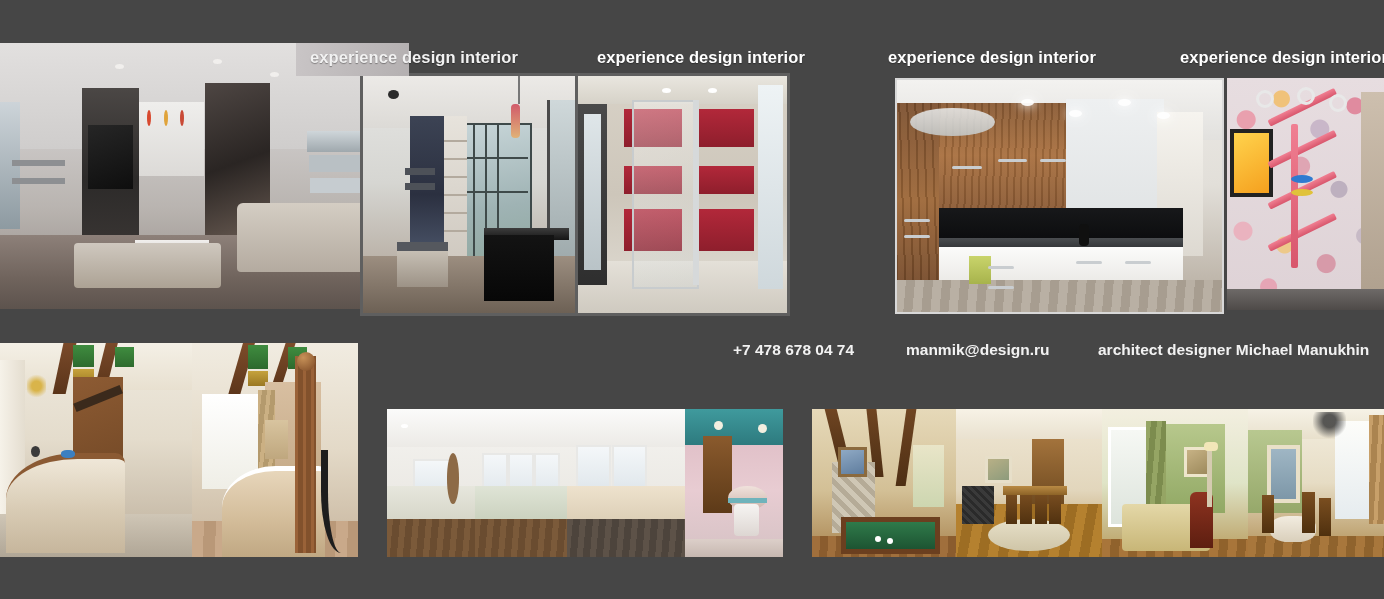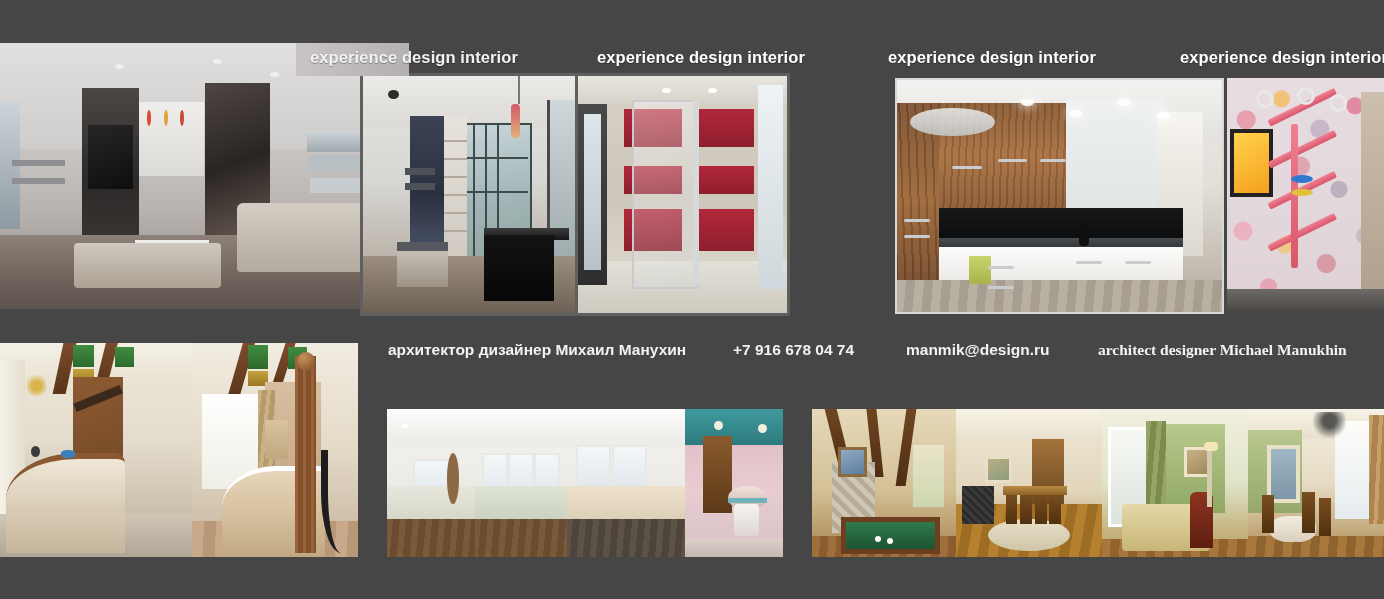--- a/index.html
+++ b/index.html
@@ -428,24 +428,23 @@
       <div class="ly dot" style="left:64%; top:7%;  width:12px; height:12px; border:3px solid #e8e8e8; border-radius:50%;"></div>
       <div class="ly pfloor"></div>
     </div>
   </div>
 
   <div class="caption soft" style="left:310px; top:48px;">experience design interior</div>
   <div class="caption" style="left:597px; top:48px;">experience design interior</div>
   <div class="caption" style="left:888px; top:48px;">experience design interior</div>
   <div class="caption" style="left:1180px; top:48px;">experience design interior</div>
 
-  <div class="contact" style="left:388px; top:341px;">архитектор дизайнер Михаил Манухин</div>
-  <div class="contact" style="left:733px; top:341px;">+7 916 678 04 74</div>
+  <div class="contact" style="left:733px; top:341px;">+7 478 678 04 74</div>
   <div class="contact" style="left:906px; top:341px;">manmik@design.ru</div>
-  <div class="contact" style="left:1098px; top:341px;font-family:Liberation Serif, serif;">architect designer Michael Manukhin</div>
+  <div class="contact" style="left:1098px; top:341px;">architect designer Michael Manukhin</div>
 
   <div class="photo p6" style="left:0; top:343px; width:192px; height:214px;">
     <div class="scene">
       <div class="ly c6ceil"></div>
       <div class="ly beam" style="left:30%; top:0;   width:7%;  height:24%; transform:skewX(-12deg);"></div>
       <div class="ly beam" style="left:52%; top:0;   width:6%;  height:22%; transform:skewX(-14deg);"></div>
       <div class="ly glassg" style="left:38%; top:1%; width:11%; height:10%;"></div>
       <div class="ly glassg" style="left:60%; top:2%; width:10%; height:9%;"></div>
       <div class="ly glassy" style="left:38%; top:12%; width:11%; height:7%;"></div>
       <div class="ly stair"></div>

